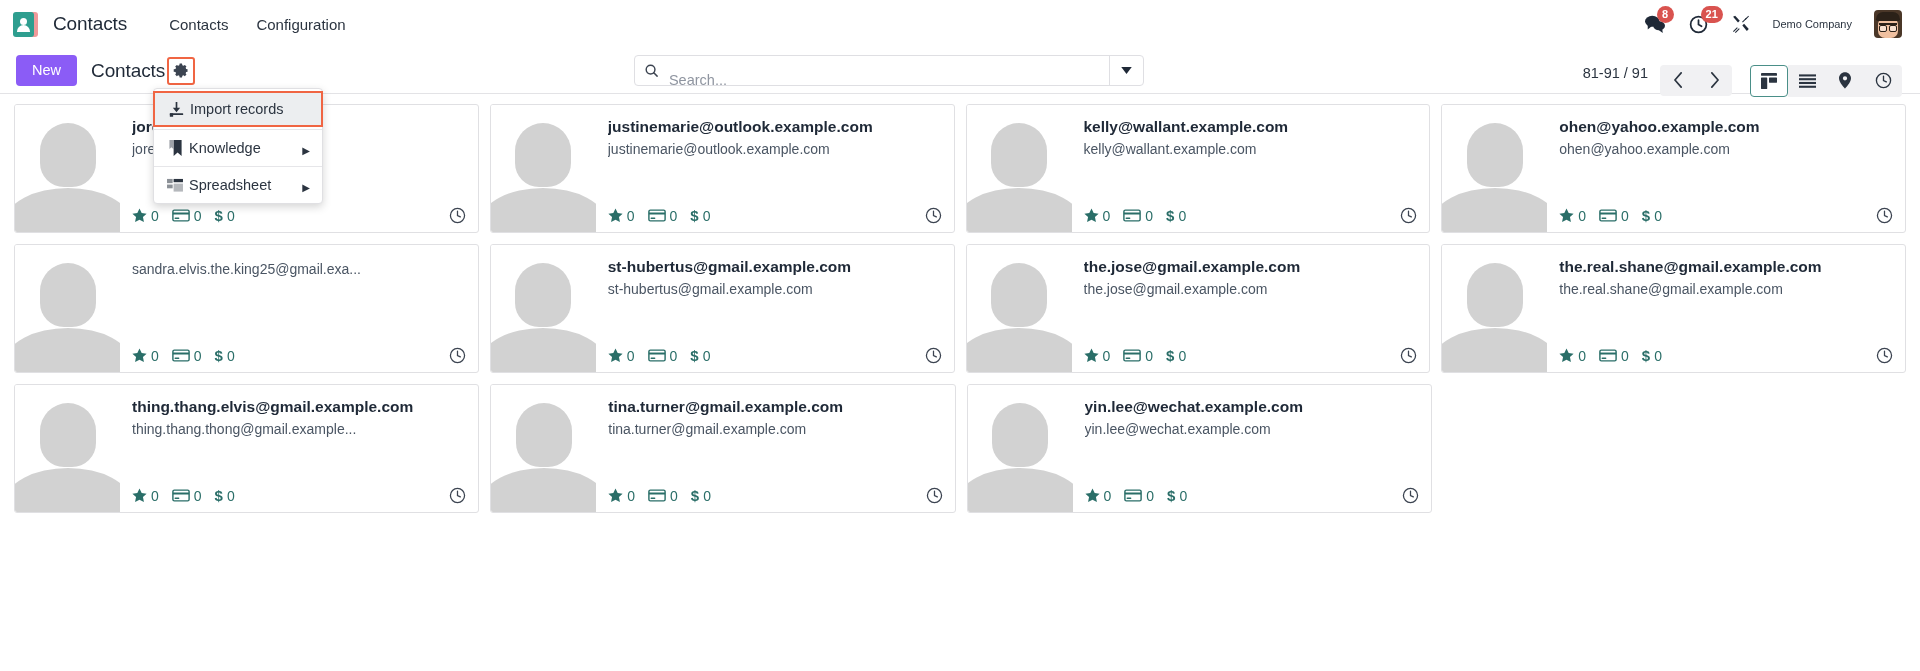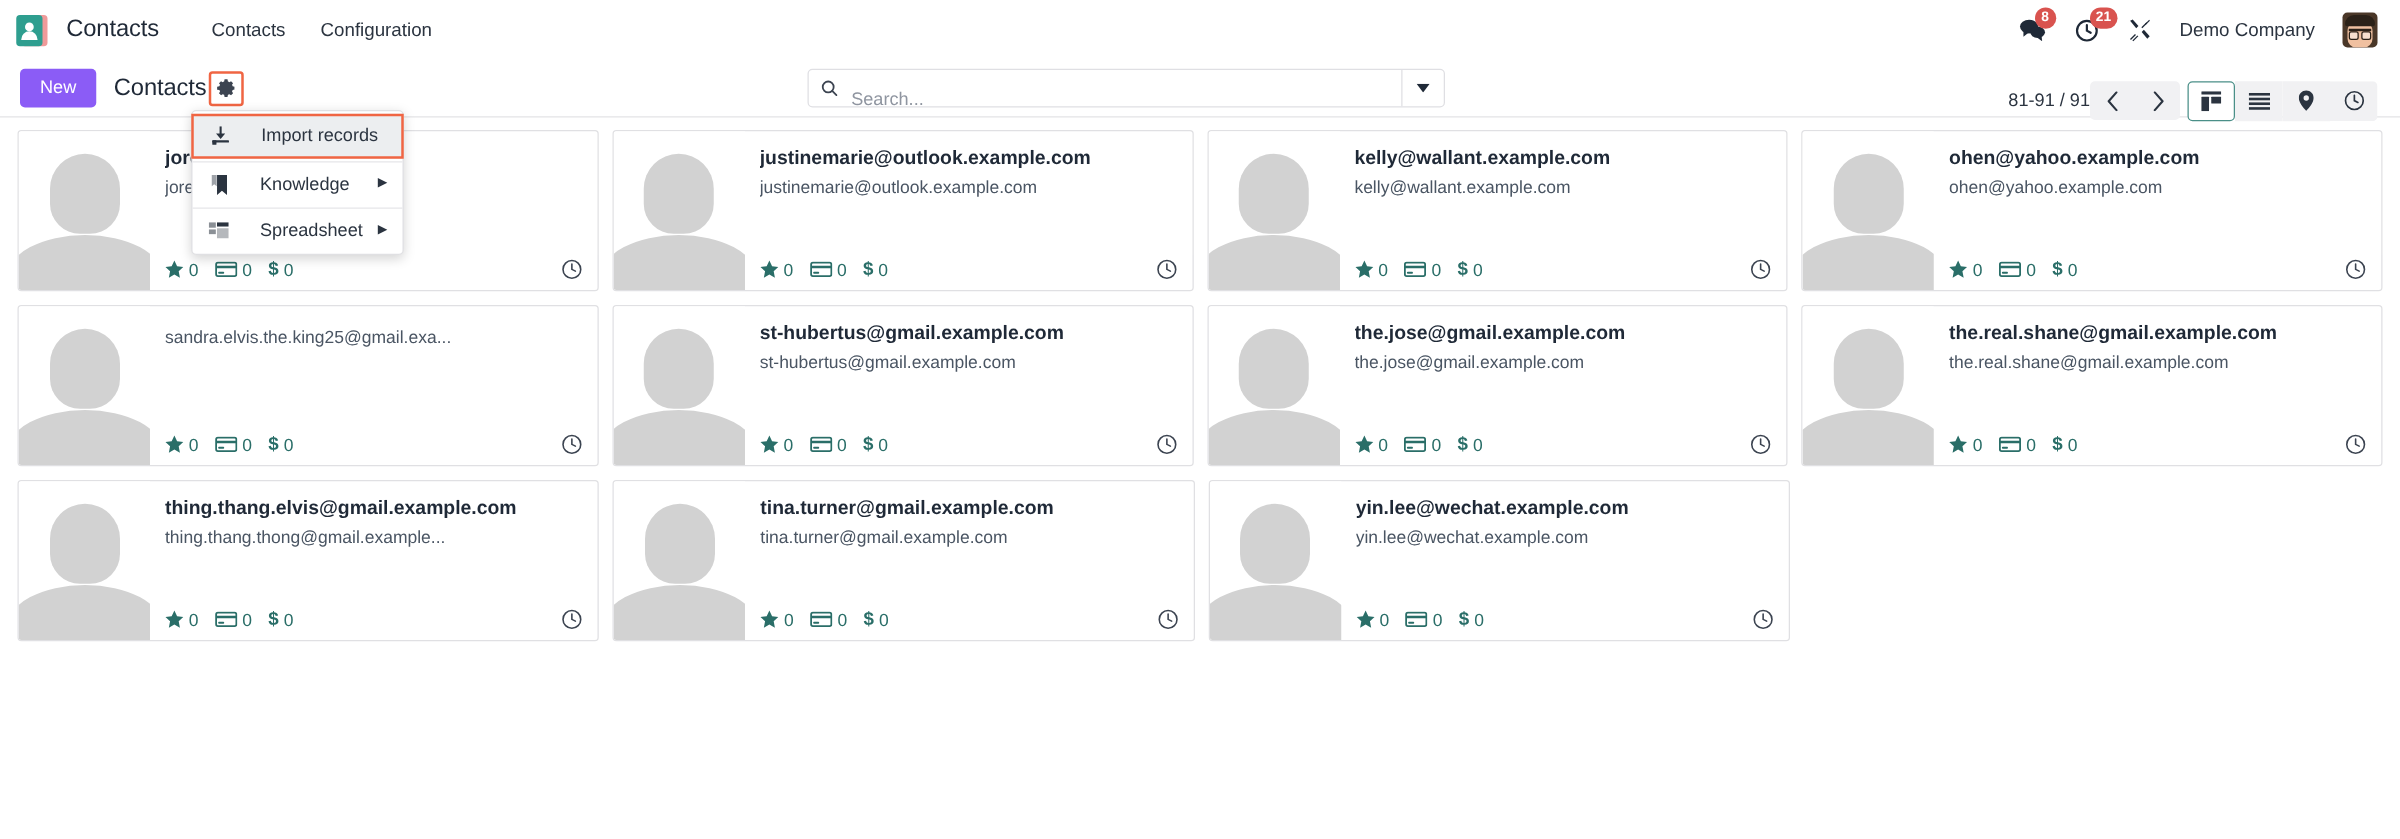--- a/index.html
+++ b/index.html
@@ -93,21 +93,21 @@
     color: #ffffff;
     font-size: 11px;
     font-weight: 700;
     line-height: 1;
     padding: 3px 5px 3px 5px;
     min-width: 17px;
     text-align: center;
     border-radius: 9px;
   }
   .company-name {
-    font-size: 15px;
+    font-size: 11px;
     color: #2b3440;
     cursor: pointer;
     white-space: nowrap;
   }
   .avatar-img {
     width: 28px; height: 28px;
     border-radius: 4px;
     background: #4a3728;
     position: relative;
     overflow: hidden;
@@ -227,22 +227,21 @@
     height: 100%;
     border-left: 1px solid #dfdfe3;
     display: flex; align-items: center; justify-content: center;
     cursor: pointer;
     color: #1f2937;
     flex: 0 0 auto;
   }
 
   .cp-right {
     display: flex;
-    align-items: center;
-    gap: 0;
+    gap: 12px;
     flex: 0 0 auto;
     margin-top: 20px;
   }
   .pager-count {
     font-size: 14.5px;
     color: #2b3440;
     white-space: nowrap;
   }
   .pager-btns { display: flex; }
   .pager-btn {
@@ -282,22 +281,22 @@
     width: 170px;
     background: #ffffff;
     border: 1px solid #e0e0e3;
     border-radius: 4px;
     box-shadow: 0 3px 9px rgba(0,0,0,0.17);
     z-index: 60;
     padding: 2px 0;
   }
   .dd-item {
     display: flex;
-    align-items: flex-start;
-    gap: 24px;
+    align-items: flex-end;
+    gap: 5px;
     padding: 8px 12px;
     font-size: 14.5px;
     color: #2b3440;
     cursor: pointer;
     position: relative;
     white-space: nowrap;
   }
   .dd-item.highlight {
     background: #eceef0;
     border: 2px solid #f06543;

